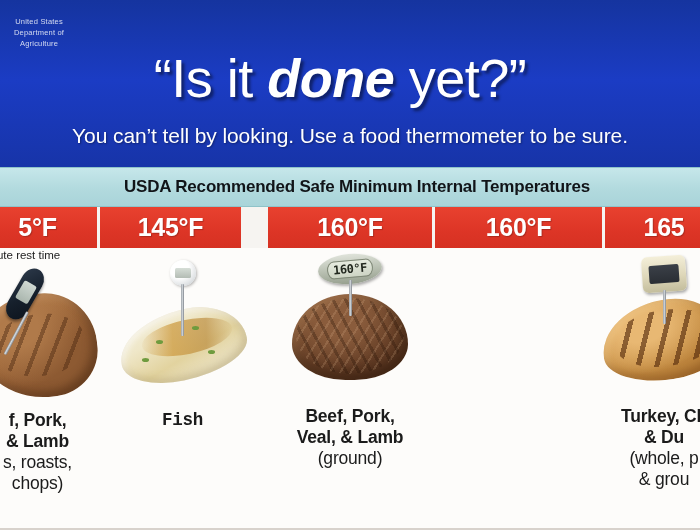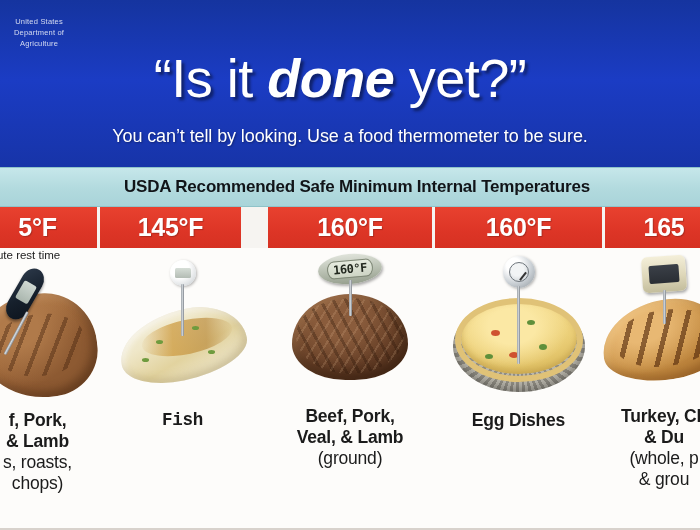--- a/index.html
+++ b/index.html
@@ -60,21 +60,21 @@
     font-weight: 700;
     font-style: italic;
   }
 
   .subhead {
     position: absolute;
     left: 0; top: 124px;
     width: 700px;
     text-align: center;
     color: #ffffff;
-    font-size: 18px;
+    font-size: 21px;
     line-height: 24px;
     font-weight: 400;
     letter-spacing: -0.1px;
     text-shadow: 1px 1px 2px rgba(0,0,0,.35);
     white-space: nowrap;
   }
 
   
   .banner {
     position: absolute;
@@ -528,42 +528,20 @@
       <div class="therm probe t3-probe"></div>
     </div>
 
     <div class="label" style="top:158px;">
       <span>Beef, Pork,</span><br>
       <span>Veal, &amp; Lamb</span>
       <span class="sub">(ground)</span>
     </div>
   </div>
 
-  <div class="col" style="left:435px;width:167px;">
-    <div class="art" style="top:4px;">
-      <div class="food quiche-pan"></div>
-      <div class="food quiche-fill"></div>
-      <div class="food quiche-crust"></div>
-      <div class="food veg" style="left:56px;top:78px;width:9px;height:6px;background:#cf5230;"></div>
-      <div class="food veg" style="left:92px;top:68px;width:8px;height:5px;background:#5f8f3a;"></div>
-      <div class="food veg" style="left:74px;top:100px;width:10px;height:6px;background:#cf5230;"></div>
-      <div class="food veg" style="left:104px;top:92px;width:8px;height:6px;background:#5f8f3a;"></div>
-      <div class="food veg" style="left:50px;top:102px;width:8px;height:5px;background:#5f8f3a;"></div>
-      <div class="therm t4-head">
-        <div class="t4-dial">
-          <div class="t4-needle"></div>
-        </div>
-      </div>
-      <div class="therm probe t4-probe"></div>
-    </div>
-
-    <div class="label" style="top:162px;">
-      <span>Egg Dishes</span>
-    </div>
-  </div>
 
   <div class="col" style="left:605px;width:118px;">
     <div class="art" style="top:4px;">
       <div class="food chicken-body"></div>
       <div class="food chicken-grill"></div>
       <div class="therm t5-head">
         <div class="t5-screen"></div>
       </div>
       <div class="therm probe t5-probe"></div>
     </div>

